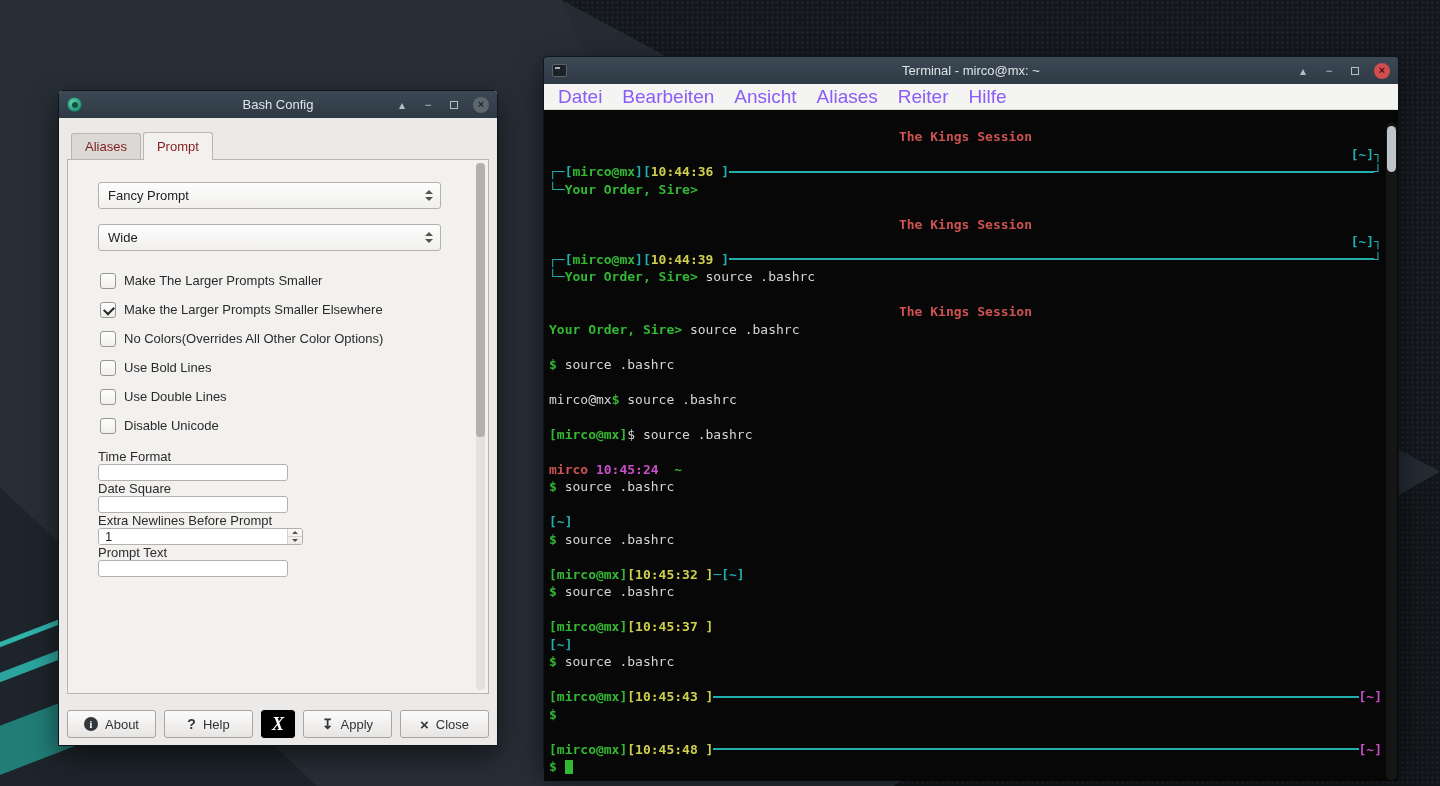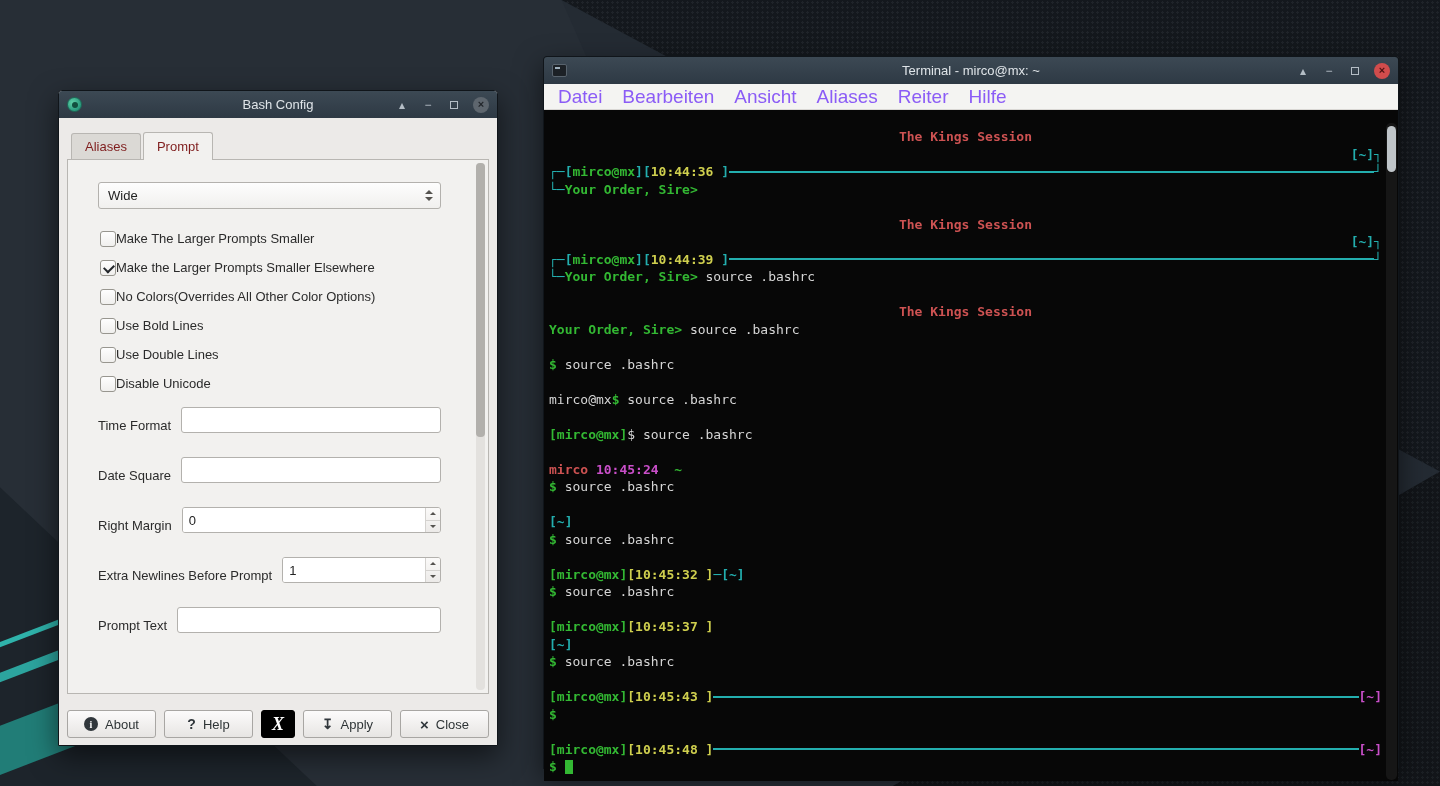--- a/index.html
+++ b/index.html
@@ -86,28 +86,28 @@
   .combo { height:27px; border:1px solid #b3b1ad; border-radius:3px;
            background:linear-gradient(#fdfdfd,#f1f0ee); display:flex; align-items:center;
            padding:0 6px 0 9px; font-size:13px; color:#222; margin-bottom:15px; }
   .combo:last-of-type { margin-bottom:0; }
   .carrows { margin-left:auto; display:flex; flex-direction:column; gap:3px; padding-right:1px; }
   .arr-up { width:0; height:0; border-left:4px solid transparent; border-right:4px solid transparent;
             border-bottom:4px solid #55534f; }
   .arr-dn { width:0; height:0; border-left:4px solid transparent; border-right:4px solid transparent;
             border-top:4px solid #55534f; }
   #check-list { margin:6px 0 0 2px; }
-  .crow { height:29px; display:flex; align-items:center; }
+  .crow { height:29px; display:flex; align-items:center; gap:8px; }
   .cbox { width:16px; height:16px; border:1px solid #98968f; border-radius:3px;
           background:linear-gradient(#fefefe,#f0efed); position:relative; flex:0 0 16px; }
   .cbox.checked::after { content:""; position:absolute; left:3px; top:3px; width:8px; height:5px;
           border-left:2px solid #23272b; border-bottom:2px solid #23272b; transform:rotate(-45deg); }
   .clabel { font-size:13px; color:#2b2b2b; }
   #field-list { margin-top:9px; }
-  .frow { display:flex; align-items:flex-end; margin-bottom:24px; }
+  .frow { display:flex; align-items:flex-start; margin-bottom:0;flex-direction:column; }
   .flabel { font-size:13px; color:#2b2b2b; margin-right:10px; white-space:nowrap; }
   .gentry { height:26px; border:1px solid #b3b1ad; border-radius:3px; background:#fff;
             padding:0 6px; font:13px "Liberation Sans",sans-serif; color:#222; flex:1; min-width:0; }
   .spin { flex:1; height:26px; border:1px solid #b3b1ad; border-radius:3px; background:#fff;
           display:flex; align-items:stretch; overflow:hidden; }
   .spin input { border:none; flex:1; min-width:0; padding:0 6px;
           font:13px "Liberation Sans",sans-serif; color:#222; }
   .spinbtns { width:15px; border-left:1px solid #d4d2cf; display:flex; flex-direction:column;
           background:linear-gradient(#fbfaf9,#eceae8); }
   .sb { flex:1; display:flex; align-items:center; justify-content:center; }
@@ -158,20 +158,27 @@
       <span class="tbtn close">×</span>
     </span>
   </div>
   <div class="bash-body">
     <div class="tabs" id="bash-tabs">
         <span class="tab">Aliases</span>
         <span class="tab active">Prompt</span>
       </div>
     <div class="notebook">
       <div class="combo">
+        <span>Fancy Prompt</span>
+        <span class="carrows">
+            <span class="arr-up"></span>
+            <span class="arr-dn"></span>
+          </span>
+      </div>
+      <div class="combo">
         <span>Wide</span>
         <span class="carrows">
             <span class="arr-up"></span>
             <span class="arr-dn"></span>
           </span>
       </div>
       <div id="check-list">
           <div class="crow">
             <span class="cbox"></span>
             <span class="clabel">Make The Larger Prompts Smaller</span>
@@ -198,34 +205,20 @@
           </div>
         </div>
       <div id="field-list">
           <div class="frow">
             <span class="flabel">Time Format</span>
             <input type="text" class="gentry" style="">
           </div>
           <div class="frow">
             <span class="flabel">Date Square</span>
             <input type="text" class="gentry" style="">
-          </div>
-          <div class="frow">
-            <span class="flabel">Right Margin</span>
-            <div class="spin">
-              <input type="text" value="0" style="">
-              <div class="spinbtns">
-                <span class="sb">
-                  <span class="arr-up"></span>
-                </span>
-                <span class="sb">
-                  <span class="arr-dn"></span>
-                </span>
-              </div>
-            </div>
           </div>
           <div class="frow">
             <span class="flabel">Extra Newlines Before Prompt</span>
             <div class="spin">
               <input type="text" value="1" style="">
               <div class="spinbtns">
                 <span class="sb">
                   <span class="arr-up"></span>
                 </span>
                 <span class="sb">

